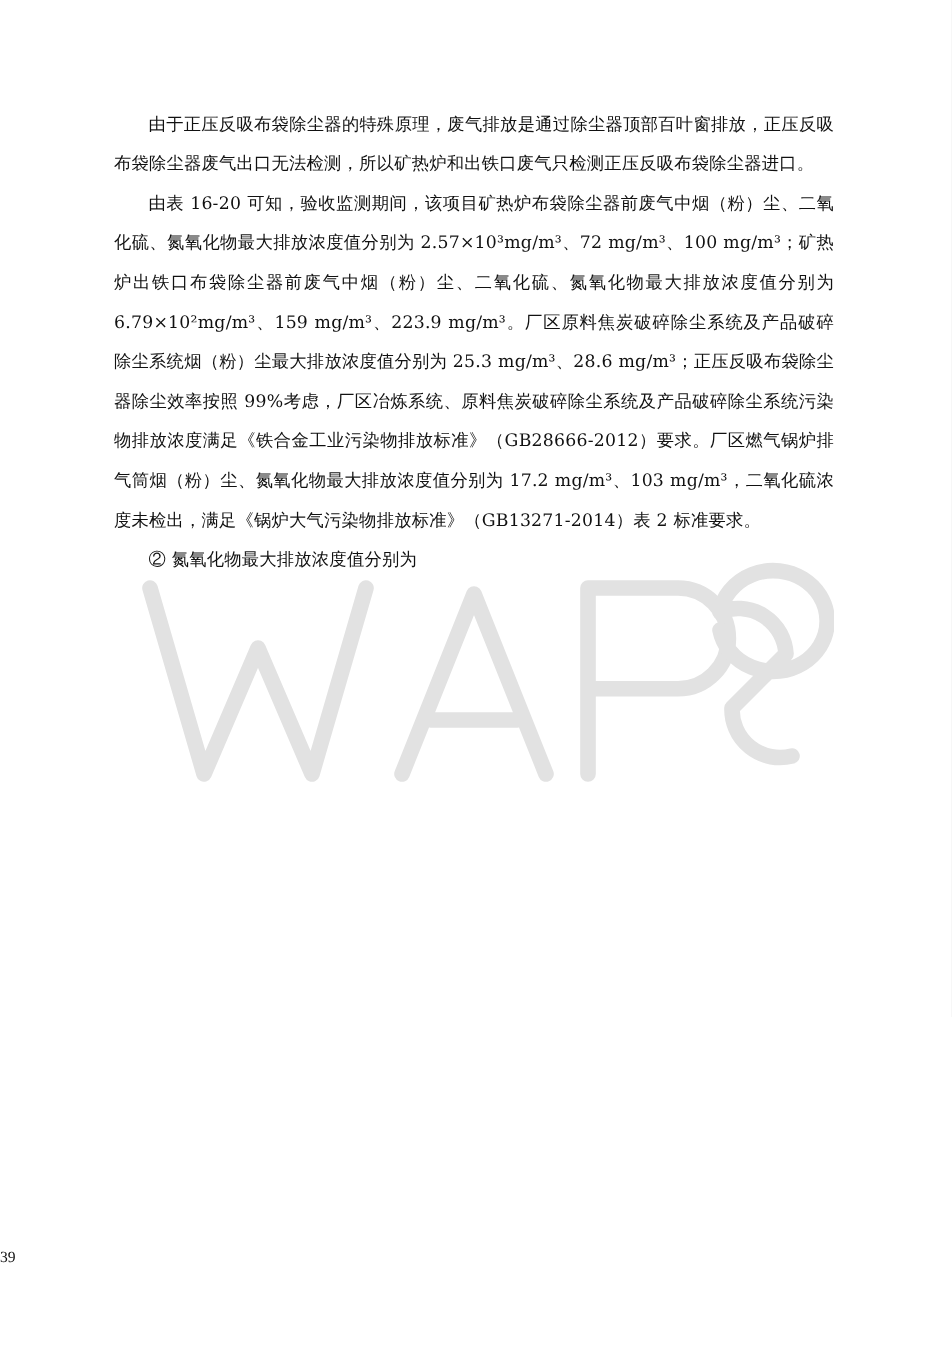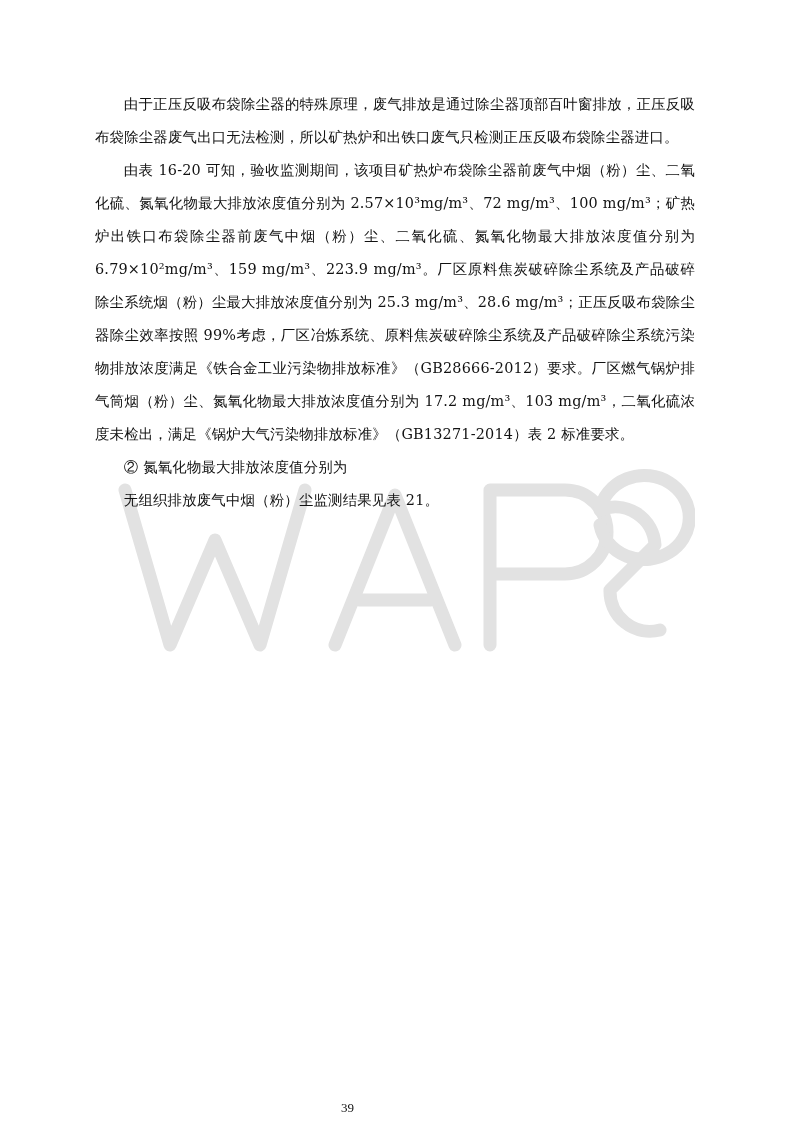--- a/index.html
+++ b/index.html
@@ -42,23 +42,22 @@
     line-height: 33px;
     text-align: justify;
     text-justify: inter-ideograph;
     text-indent: 2em;
     letter-spacing: 0.2px;
     font-family: "DejaVu Serif", "Liberation Serif", serif;
   }
   .pagenum {
     position: absolute;
     left: 0;
-    top: 1100px;
+    top: 1040px;
     width: 695px;
-    text-align: center;
     font-size: 13px;
     font-family: "Liberation Serif", "DejaVu Serif", serif;
     color: #111;
     z-index: 2;
   }
 </style>
 </head>
 <body>
 
 <div class="page">
@@ -71,17 +70,16 @@
         <path d="M395 215 L395 60 L470 60 A42 42 0 0 1 470 144 L395 144"></path>
         <path d="M505 95 A45 42 0 1 0 505 80 M505 80 A40 40 0 0 1 560 115 L515 160 A40 40 0 0 0 565 200"></path>
       </g>
     </svg>
   </div>
 
   <div class="content">
     <p class="para">由于正压反吸布袋除尘器的特殊原理，废气排放是通过除尘器顶部百叶窗排放，正压反吸布袋除尘器废气出口无法检测，所以矿热炉和出铁口废气只检测正压反吸布袋除尘器进口。</p>
     <p class="para">由表 16-20 可知，验收监测期间，该项目矿热炉布袋除尘器前废气中烟（粉）尘、二氧化硫、氮氧化物最大排放浓度值分别为 2.57×10³mg/m³、72 mg/m³、100 mg/m³；矿热炉出铁口布袋除尘器前废气中烟（粉）尘、二氧化硫、氮氧化物最大排放浓度值分别为 6.79×10²mg/m³、159 mg/m³、223.9 mg/m³。厂区原料焦炭破碎除尘系统及产品破碎除尘系统烟（粉）尘最大排放浓度值分别为 25.3 mg/m³、28.6 mg/m³；正压反吸布袋除尘器除尘效率按照 99%考虑，厂区冶炼系统、原料焦炭破碎除尘系统及产品破碎除尘系统污染物排放浓度满足《铁合金工业污染物排放标准》（GB28666-2012）要求。厂区燃气锅炉排气筒烟（粉）尘、氮氧化物最大排放浓度值分别为 17.2 mg/m³、103 mg/m³，二氧化硫浓度未检出，满足《锅炉大气污染物排放标准》（GB13271-2014）表 2 标准要求。</p>
     <p class="para">② 氮氧化物最大排放浓度值分别为</p>
-    <p class="para">无组织排放废气中烟（粉）尘监测结果见表 21。</p>
   </div>
 
   <div class="pagenum">39</div>
 </div>
 
 </body></html>

